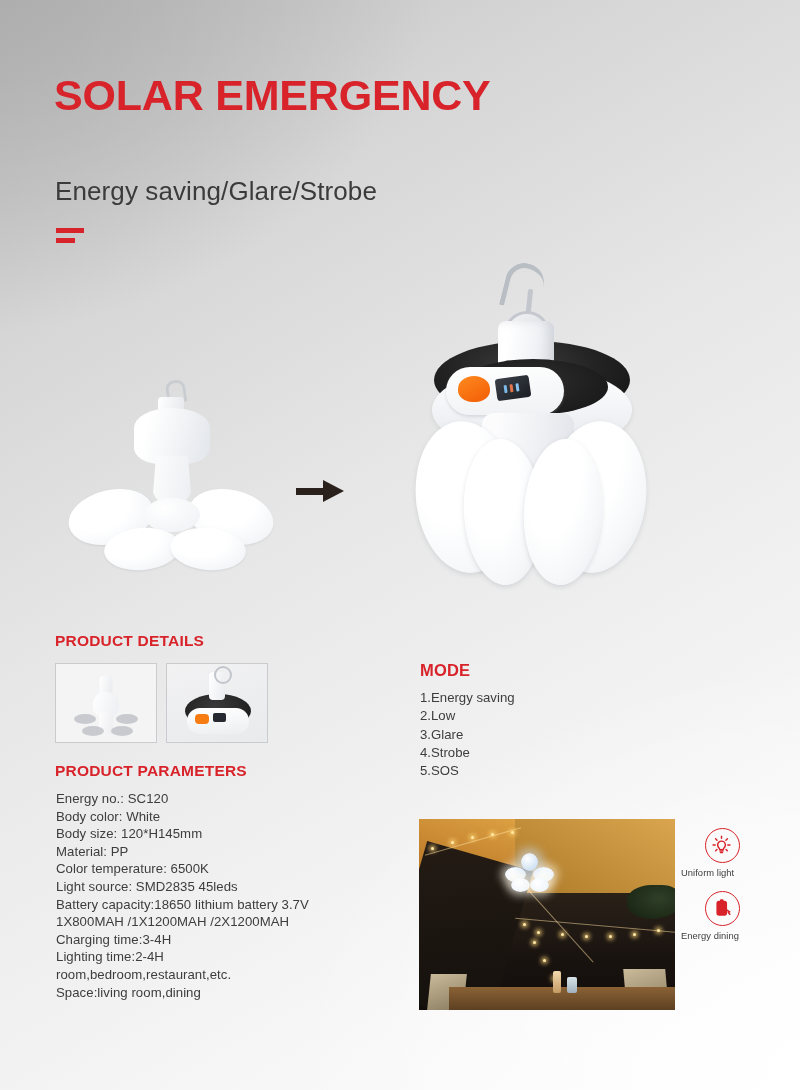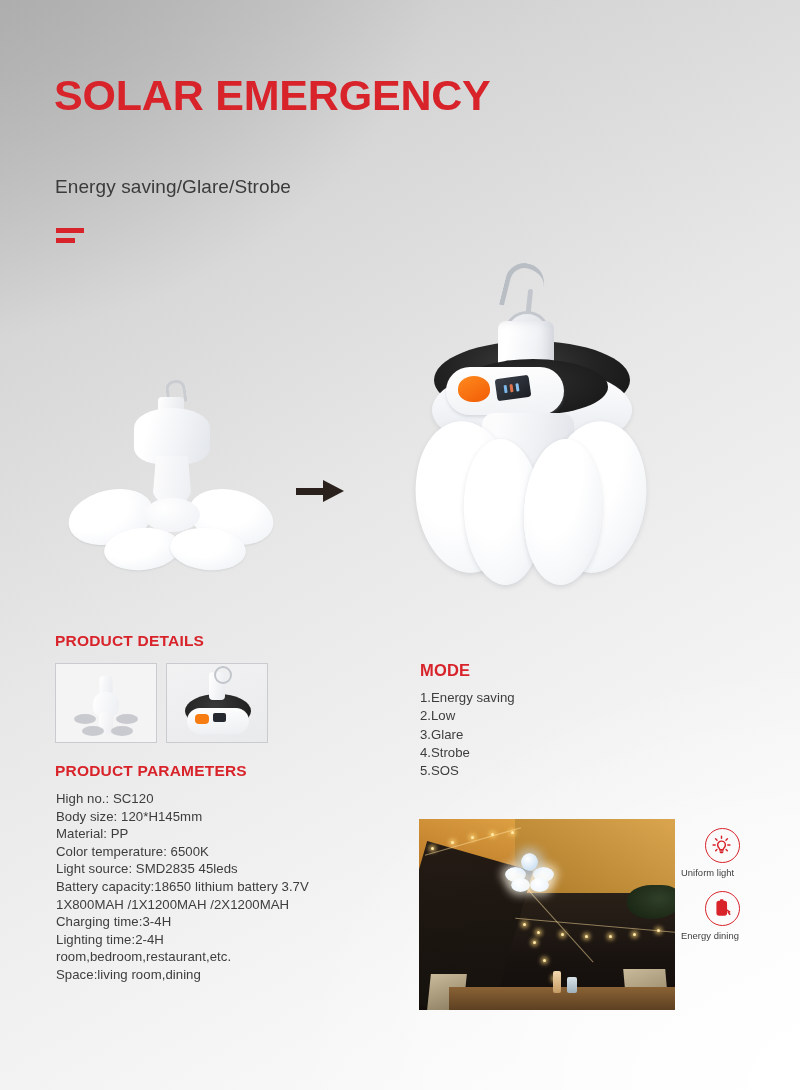--- a/index.html
+++ b/index.html
@@ -20,21 +20,21 @@
 
   
   .title{
     position:absolute;left:54px;top:72px;width:560px;
     color:#d8232a;font-size:43px;line-height:47px;font-weight:bold;
     letter-spacing:-0.2px;
   }
   .title .l2{display:block;}
   .subtitle{
     position:absolute;left:55px;top:176px;
-    color:#3b3b3b;font-size:19px;letter-spacing:.1px;font-weight:400;text-align:right;
+    color:#3b3b3b;font-size:26px;letter-spacing:.1px;font-weight:400;text-align:right;
   }
   .accent{position:absolute;left:56px;top:228px;width:40px;}
   .accent i{display:block;background:#d8232a;}
   .accent .b1{width:28px;height:5px;margin-bottom:5px;}
   .accent .b2{width:19px;height:5px;}
 
   
   .hero{position:absolute;left:0;top:255px;width:800px;height:350px;}
 
   
@@ -342,21 +342,22 @@
       <div class="th-lamp th-neck2"></div>
       <div class="th-hook"></div>
       <div class="th-base"></div>
       <div class="th-or"></div>
       <div class="th-sc"></div>
     </div>
   </div>
 
   <div class="sec-h" id="h-params">PRODUCT PARAMETERS</div>
   <div class="params">
-    <div>High no.: SC120</div>
+    <div>Energy no.: SC120</div>
+    <div>Body color: White</div>
     <div>Body size: 120*H145mm</div>
     <div>Material: PP</div>
     <div>Color temperature: 6500K</div>
     <div>Light source: SMD2835 45leds</div>
     <div>Battery capacity:18650 lithium battery 3.7V</div>
     <div>1X800MAH /1X1200MAH /2X1200MAH</div>
     <div>Charging time:3-4H</div>
     <div>Lighting time:2-4H</div>
     <div>room,bedroom,restaurant,etc.</div>
     <div>Space:living room,dining</div>

